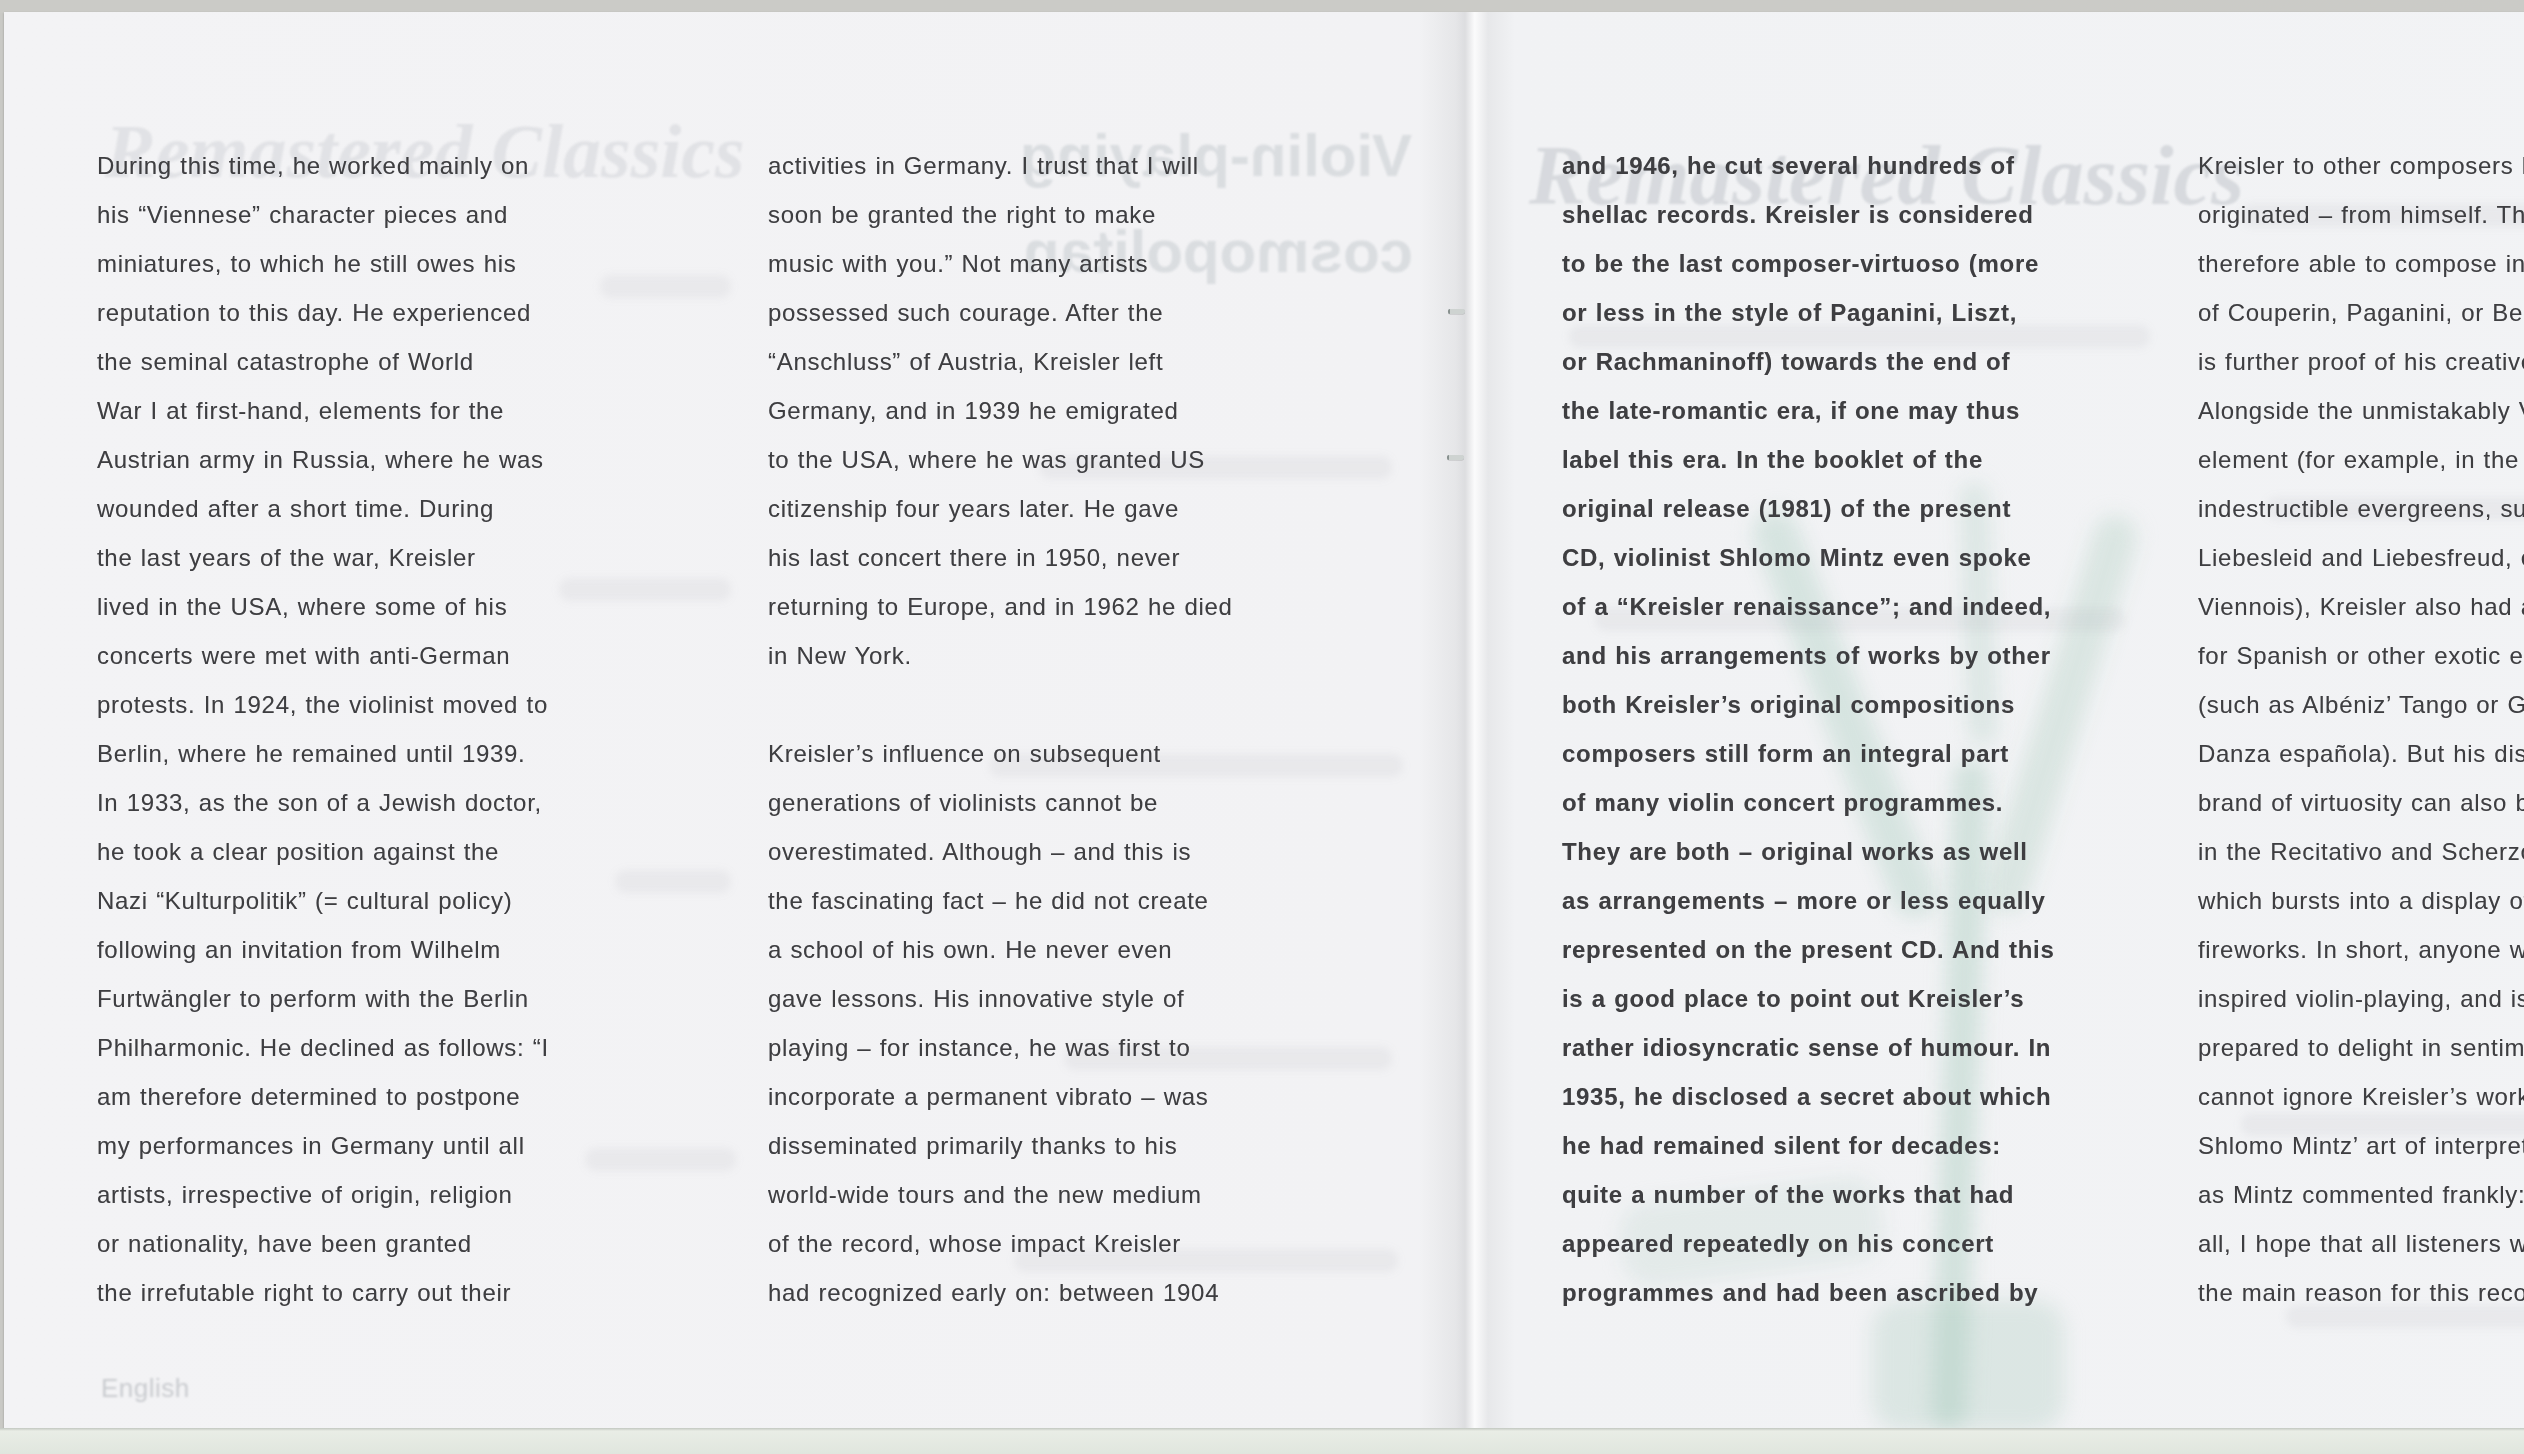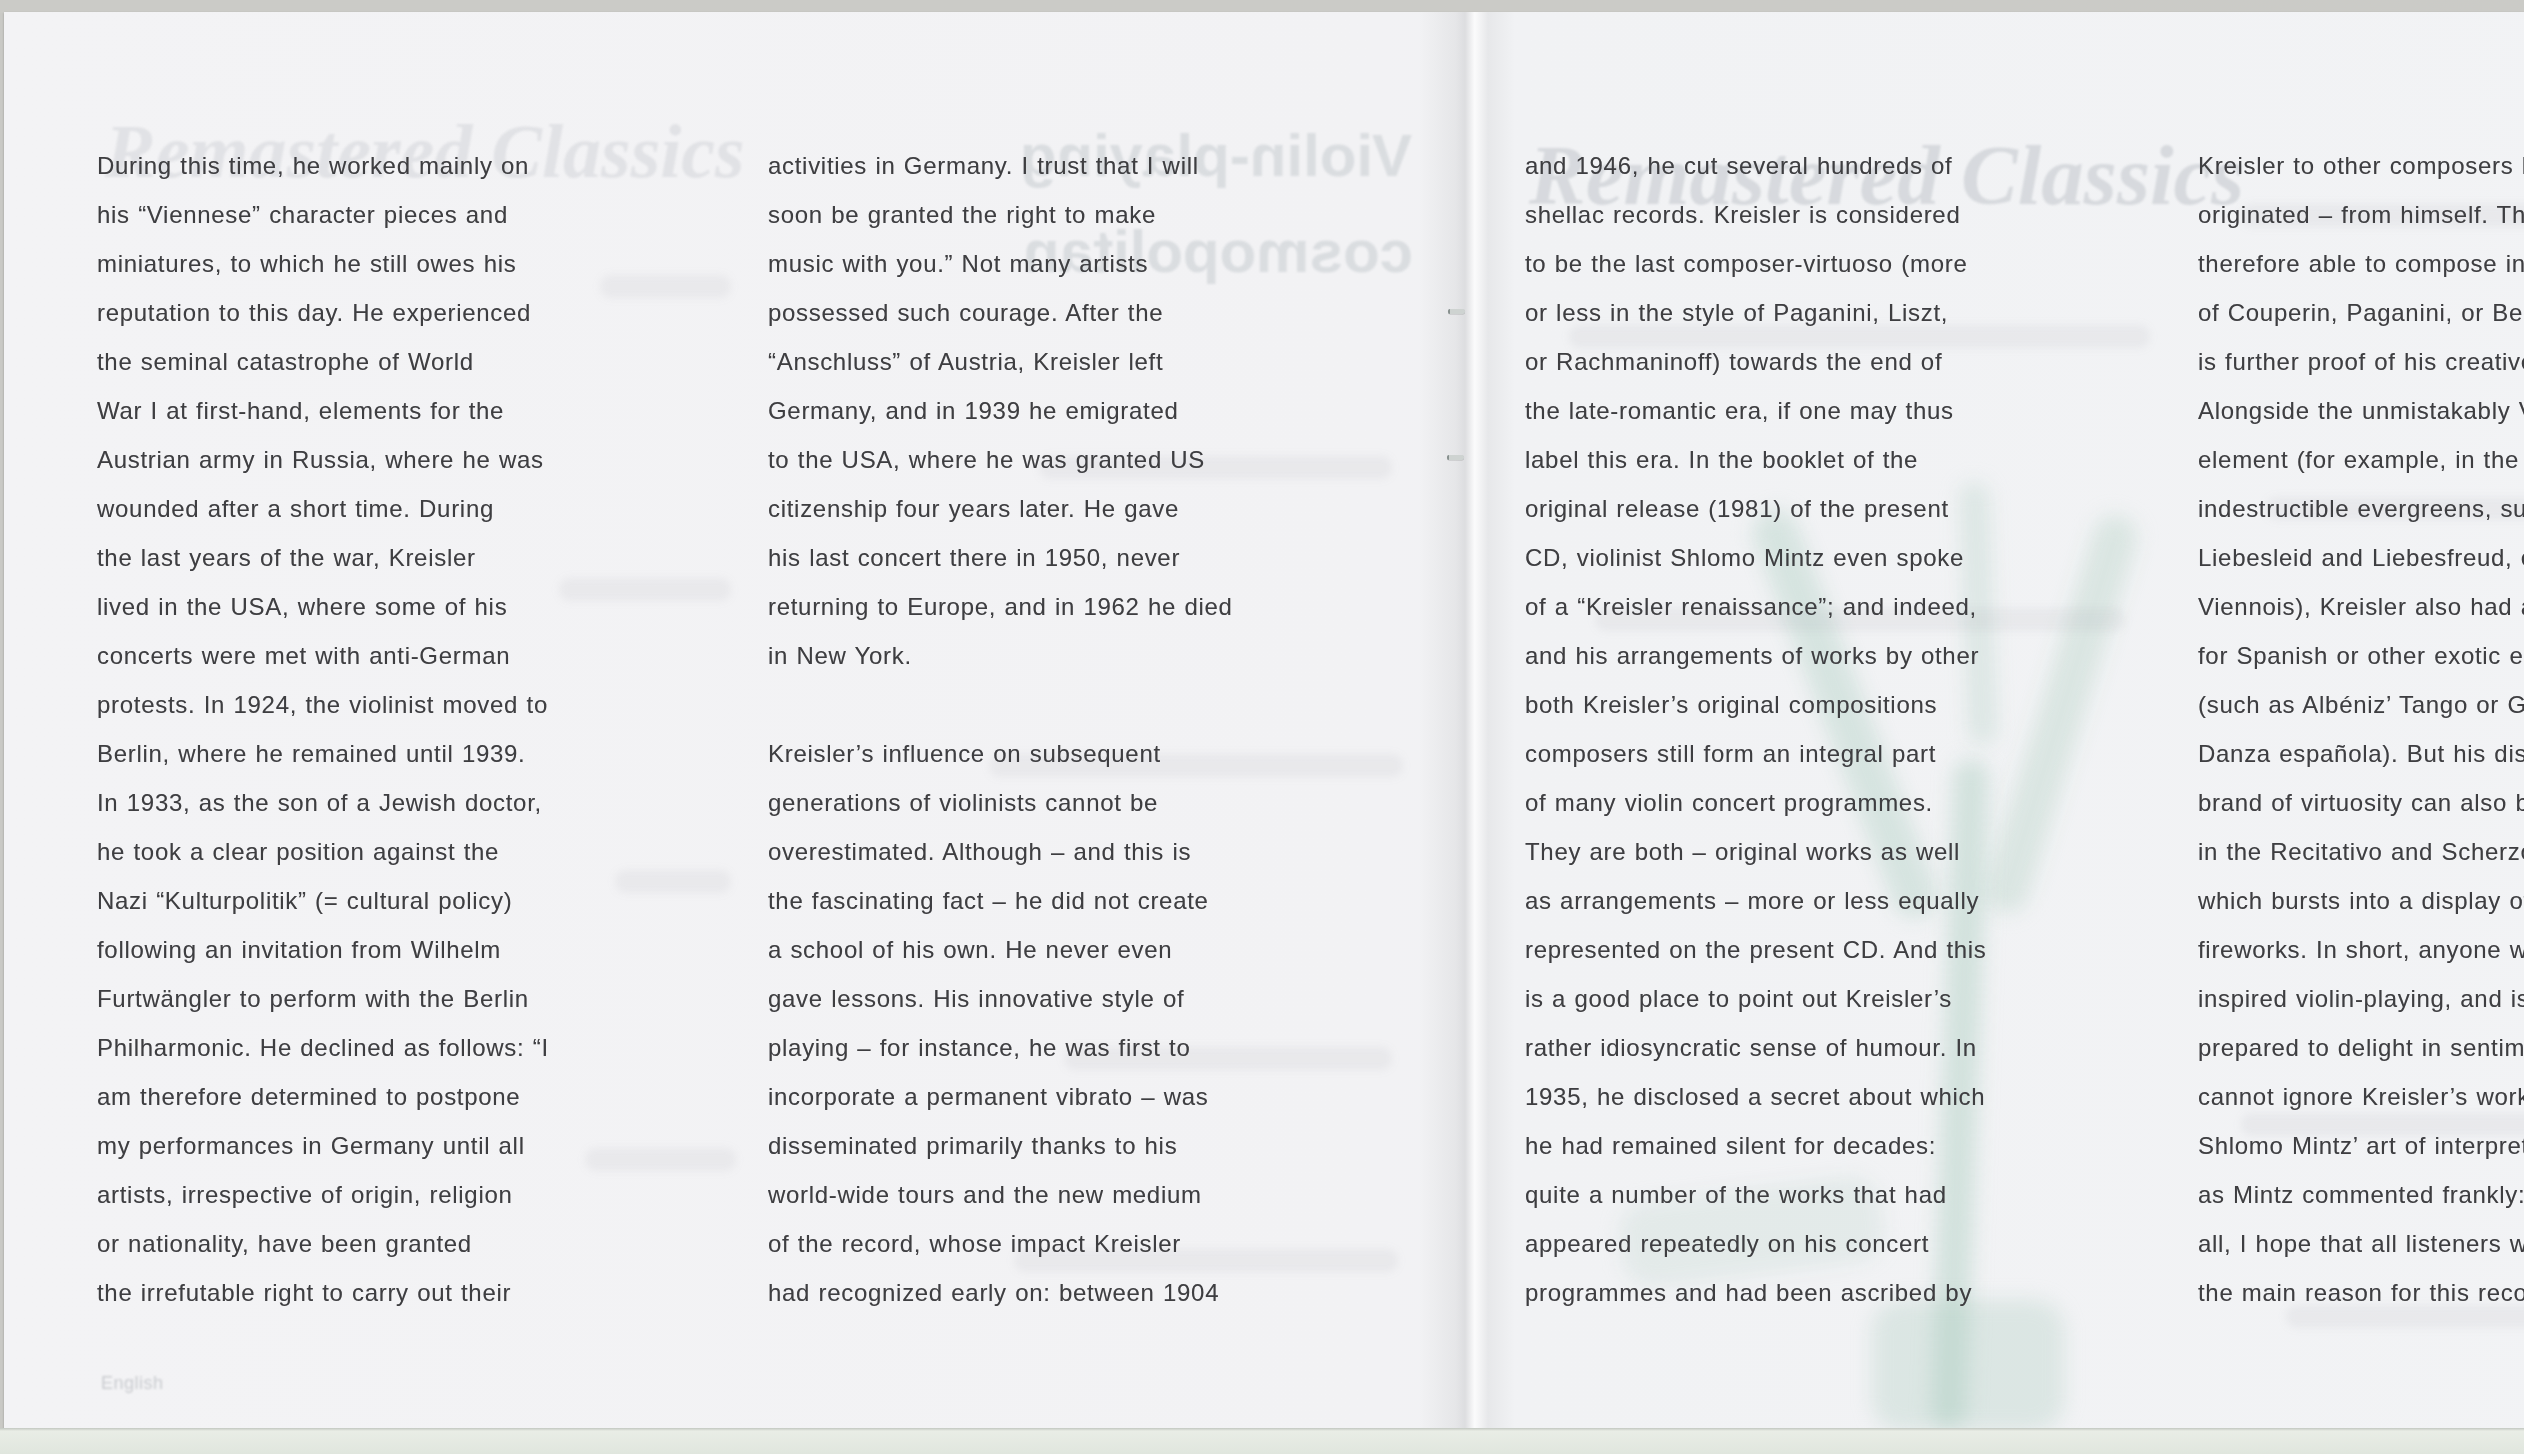--- a/index.html
+++ b/index.html
@@ -34,21 +34,21 @@
   .col{
     position:absolute;top:129px;width:651px;
     font-size:24px;line-height:49px;letter-spacing:0.7px;word-spacing:1px;
     color:var(--text-color,#3e3e41);
     text-shadow:0 0 0.5px rgba(62,62,66,0.28);
   }
   .col .line{white-space:nowrap;height:49px;}
   .col .para-gap{height:49px;}
   .col-1{left:93px;}
   .col-2{left:764px;}
-  .col-3{left:1521px;}
+  .col-3{left:1558px;font-weight:bold;}
   .col-4{left:2194px;}
   
   .ghost-heading{
     position:absolute;
     font-family:"Liberation Serif","DejaVu Serif",serif;
     font-style:italic;font-weight:bold;
     color:rgba(176,181,188,0.38);
     filter:blur(1px);
     white-space:nowrap;
   }
@@ -58,21 +58,21 @@
     position:absolute;
     font-weight:bold;
     color:rgba(183,189,196,0.40);
     filter:blur(1px);
     transform:scaleX(-1);
     white-space:nowrap;
   }
   .ghost-violin{left:954px;top:109px;font-size:60px;width:454px;}
   .ghost-cosmo{left:1015px;top:205px;font-size:60px;width:394px;}
   .footer-ghost{
-    position:absolute;font-size:18px;letter-spacing:0.5px;
+    position:absolute;font-size:26px;letter-spacing:0.5px;
     color:rgba(168,171,176,0.55);filter:blur(0.8px);
   }
   .footer-ghost.en{left:97px;top:1361px;}
   
   .showthrough{
     position:absolute;height:23px;border-radius:11px;
     background:rgba(120,126,140,0.075);filter:blur(4.5px);
   }
   
   .wm{position:absolute;filter:blur(10px);border-radius:30px;}

